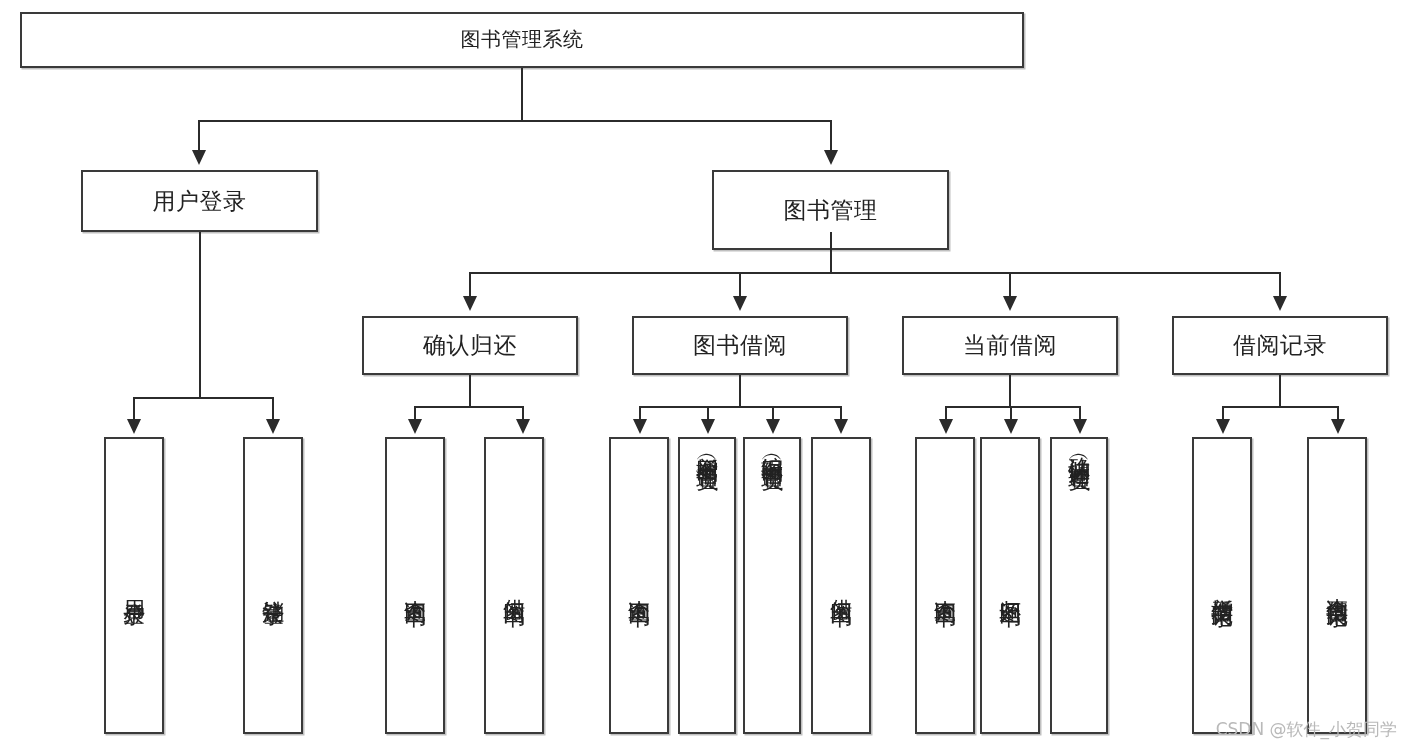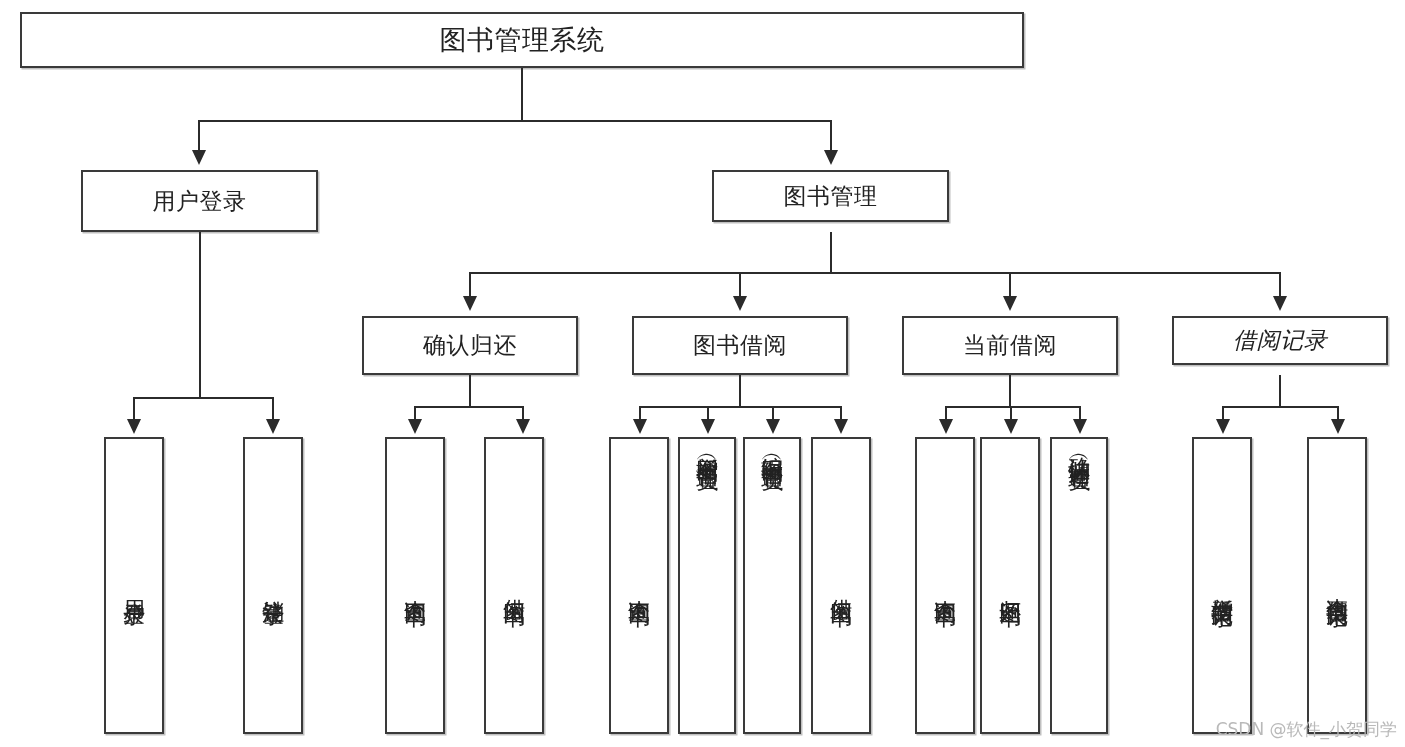--- a/index.html
+++ b/index.html
@@ -32,21 +32,21 @@
   .node .label {
     line-height: 1.08;
     letter-spacing: 0.5px;
     white-space: pre;
   }
   
   .node.h .label {
     font-size: 23px;
     writing-mode: horizontal-tb;
   }
-  .node.root .label { font-size: 27px; }
+  .node.root .label { font-size: 20px; }
   
   .node.v {
     align-items: flex-start;
     justify-content: center;
     padding-top: 0;
   }
   .node.v .label {
     writing-mode: vertical-rl;
     text-orientation: upright;
     font-size: 22px;
@@ -99,21 +99,21 @@
 
   <div class="edge v" style="left:198px; top:120px; height:32px;"></div>
   <div class="arrow" style="left:192px; top:150px;"></div>
   <div class="edge v" style="left:830px; top:120px; height:32px;"></div>
   <div class="arrow" style="left:824px; top:150px;"></div>
 
   <div class="node h" style="left:81px; top:170px; width:237px; height:62px;">
     <span class="label">用户登录</span>
   </div>
 
-  <div class="node h" style="left:712px; top:170px; width:237px; height:52px;">
+  <div class="node h" style="left:712px; top:170px; width:237px; height:80px;">
     <span class="label">图书管理</span>
   </div>
 
   <div class="edge v" style="left:199px; top:232px; height:166px;"></div>
   <div class="edge h" style="left:133px; top:397px; width:141px;"></div>
   <div class="edge v" style="left:133px; top:397px; height:24px;"></div>
   <div class="arrow" style="left:127px; top:419px;"></div>
   <div class="edge v" style="left:272px; top:397px; height:24px;"></div>
   <div class="arrow" style="left:266px; top:419px;"></div>
 
@@ -130,21 +130,21 @@
 
   <div class="node h" style="left:362px; top:316px; width:216px; height:59px;">
     <span class="label">确认归还</span>
   </div>
   <div class="node h" style="left:632px; top:316px; width:216px; height:59px;">
     <span class="label">图书借阅</span>
   </div>
   <div class="node h" style="left:902px; top:316px; width:216px; height:59px;">
     <span class="label">当前借阅</span>
   </div>
-  <div class="node h" style="left:1172px; top:316px; width:216px; height:49px;font-style:italic;">
+  <div class="node h" style="left:1172px; top:316px; width:216px; height:59px;">
     <span class="label">借阅记录</span>
   </div>
 
   <div class="edge v" style="left:469px; top:375px; height:32px;"></div>
   <div class="edge h" style="left:414px; top:406px; width:110px;"></div>
   <div class="edge v" style="left:414px; top:406px; height:15px;"></div>
   <div class="arrow" style="left:408px; top:419px;"></div>
   <div class="edge v" style="left:522px; top:406px; height:15px;"></div>
   <div class="arrow" style="left:516px; top:419px;"></div>
 

